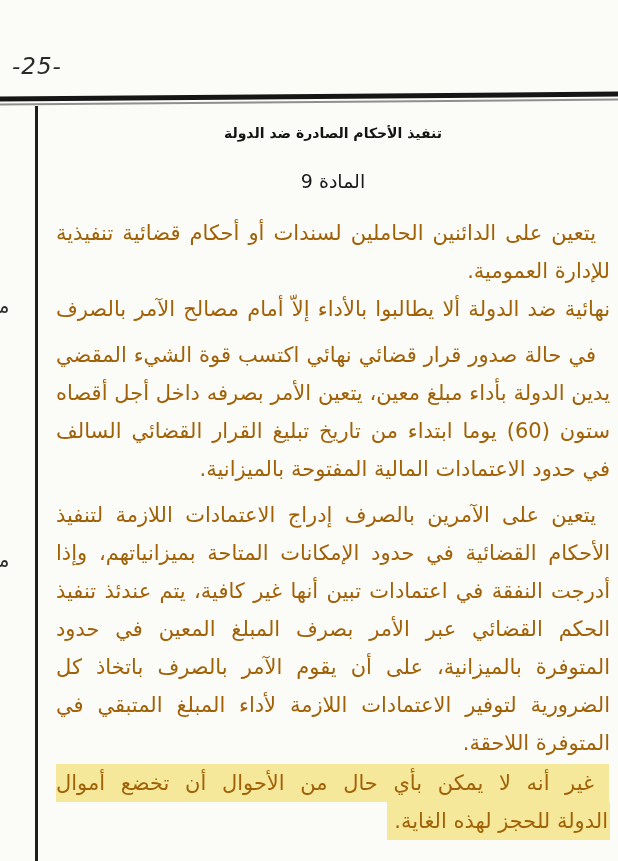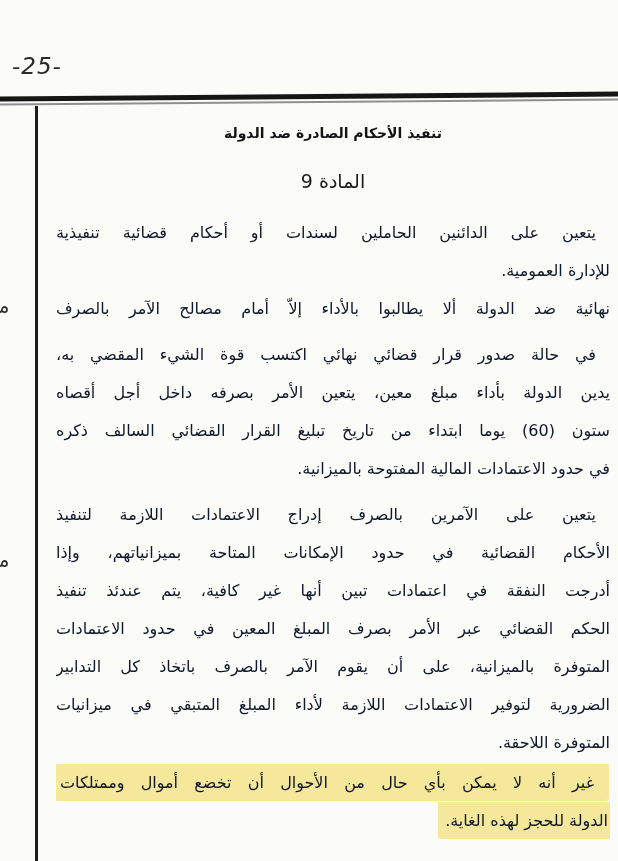--- a/index.html
+++ b/index.html
@@ -46,24 +46,24 @@
     line-height: 34px; text-align: center; color: #141414;
   }
   .article {
     margin-top: 16px;
     font-size: 19px; line-height: 30px; text-align: center;
   }
   .para { margin-top: 8px; }
   .para.first-para { margin-top: 18px; }
   .para.hl-para { margin-top: 2px; }
   .line {
-    font-size: 16px;
+    font-size: 21px;
     line-height: 38px; height: 38px; overflow: hidden;
     text-align: justify; text-align-last: justify;
-    color: #0f172a;
+    color: #a16207;
   }
   .line.para-first { padding-right: 14px; }
   .line.para-last  { text-align-last: start; }
   .hl {
     background: var(--hl);
     padding: 9px 4px 8px 6px;
     border-radius: 2px;
     box-shadow: 0 0 0 1px var(--hl);
   }
   .hl-bleed-right { margin-right: -12px; padding-right: 14px; }

